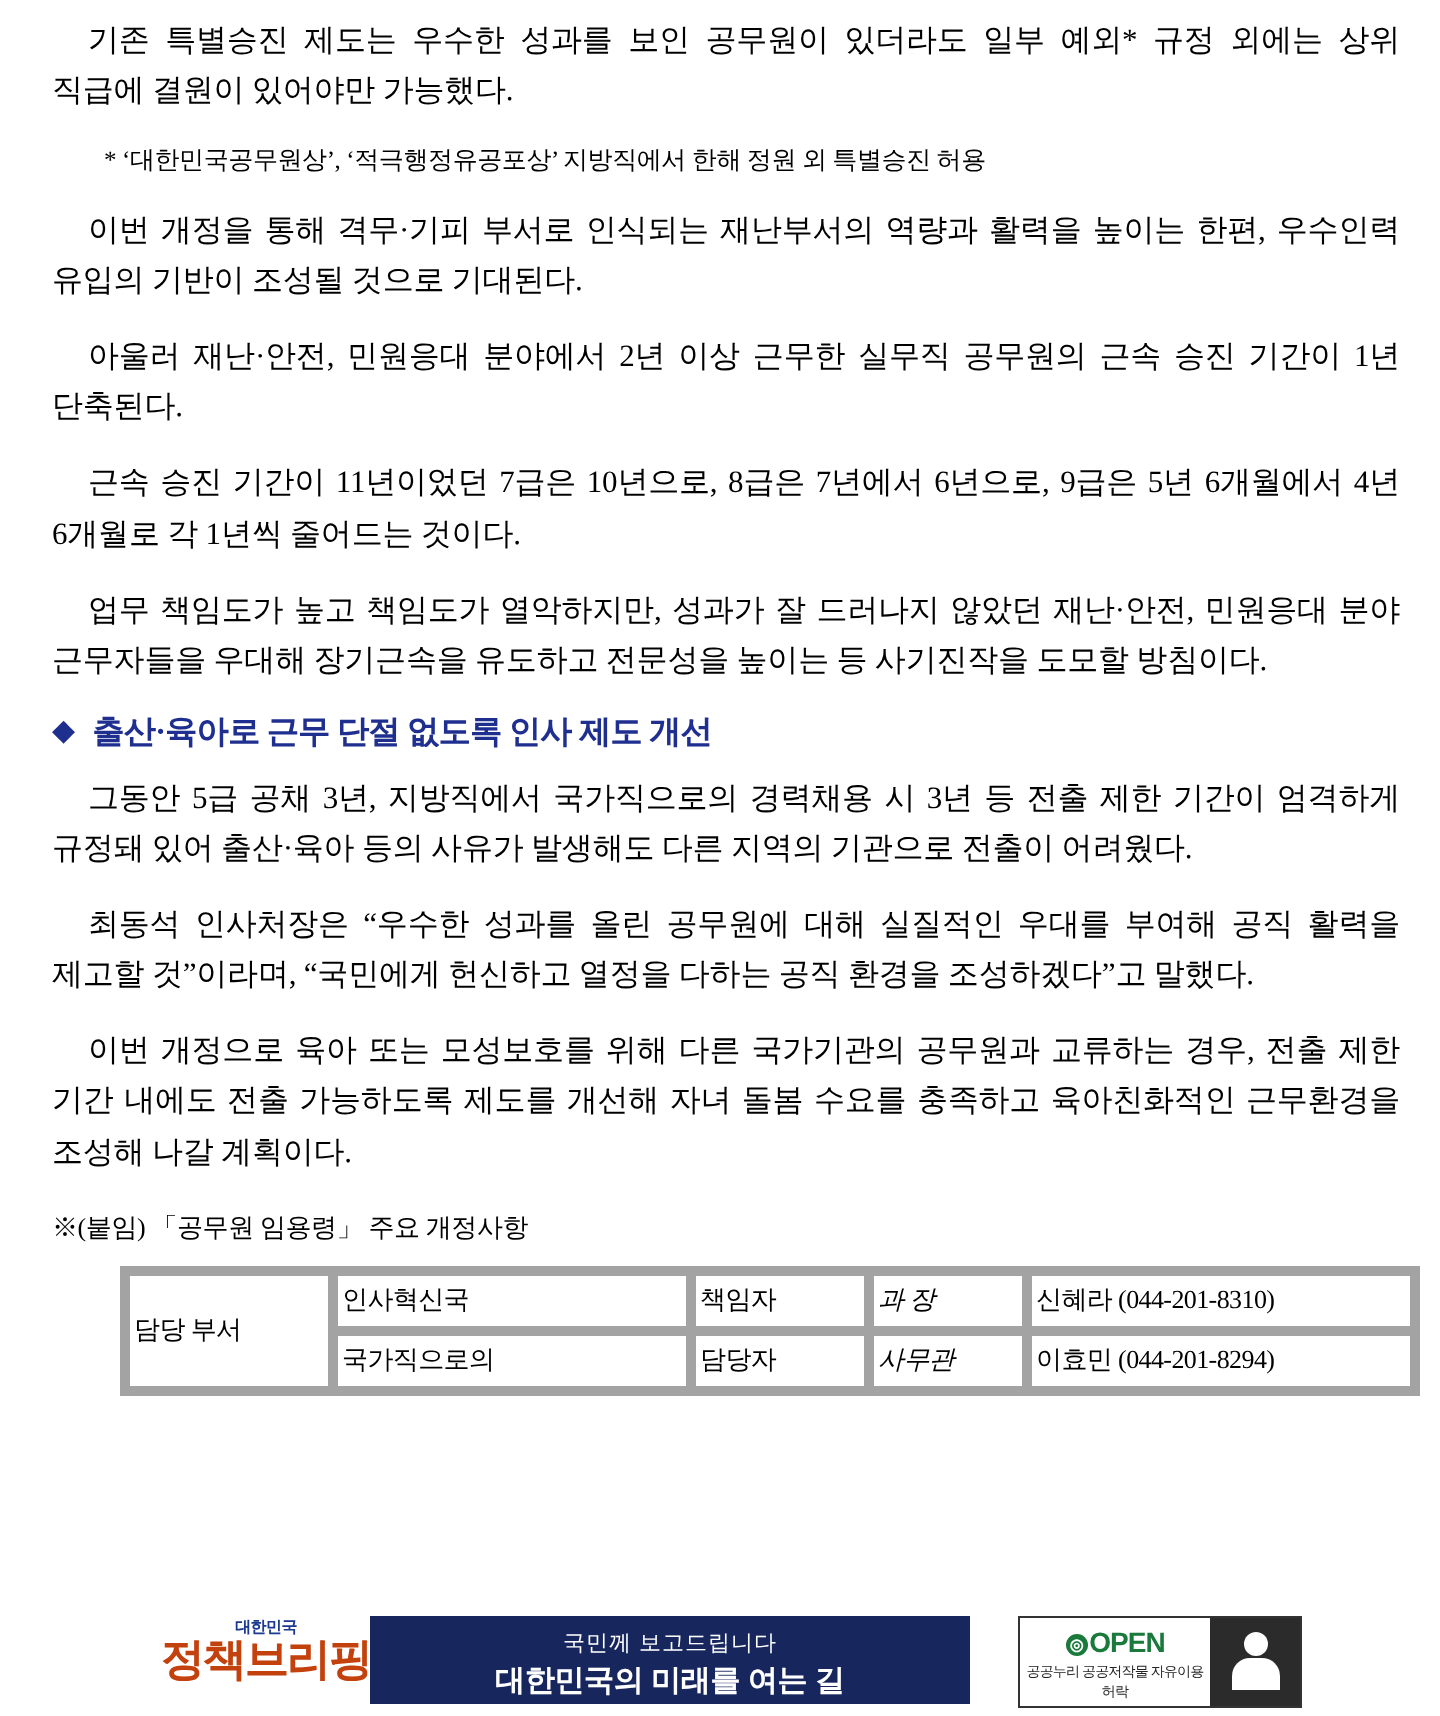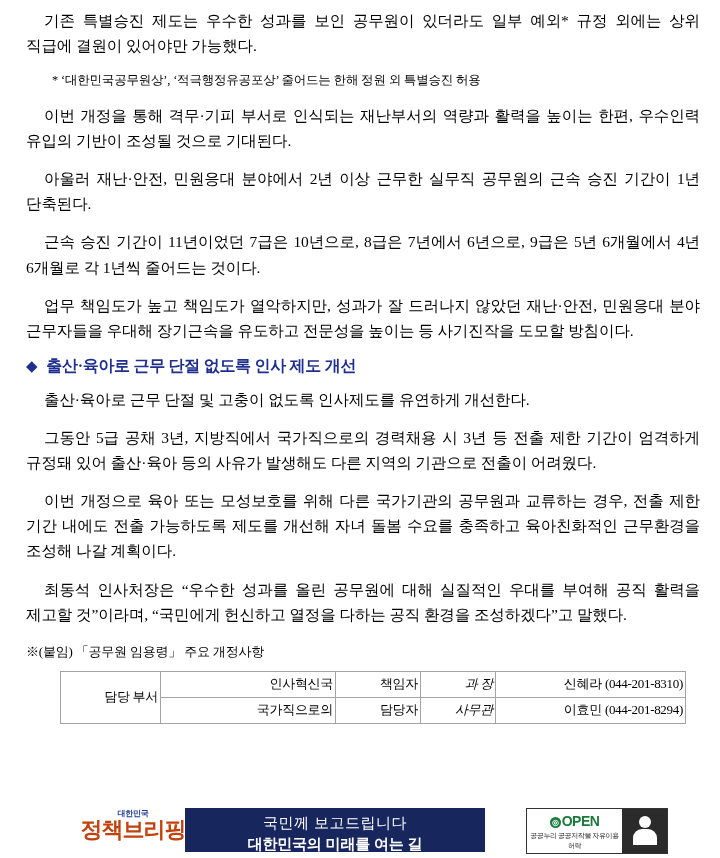--- a/index.html
+++ b/index.html
@@ -61,22 +61,22 @@
     letter-spacing: -0.2px;
   }
   table.contact {
     border-collapse: collapse;
     width: 600px;
     margin: 8px 0 0 34px;
     font-size: 13px;
     table-layout: fixed;
   }
   table.contact td {
-    border: 1px solid #a3a3a3;
-    text-align: right;
+    border: 5px solid #a3a3a3;
+    text-align: left;
     padding: 3px 2px;
     height: 19px;
     letter-spacing: -0.3px;
   }
   td.c1 { width: 95px; }
   td.c2 { width: 170px; }
   td.c3 { width: 80px; font-family: Liberation Serif, serif; }
   td.c4 { width: 70px; font-style: italic; }
   td.c5 { width: 185px; }
   .footer {
@@ -116,34 +116,34 @@
     top: 0;
     width: 300px;
     height: 44px;
     background: #17265c;
     color: #ffffff;
     text-align: center;
     font-family: "Liberation Sans", sans-serif;
   }
   .banner .b1 {
     display: block;
-    font-size: 15px;
+    font-size: 11px;
     margin-top: 6px;
     letter-spacing: 0.5px;
   }
   .banner .b2 {
     display: block;
     font-size: 15px;
     font-weight: bold;
     margin-top: 2px;
     letter-spacing: -0.2px;
   }
   .open-box {
     position: absolute;
-    left: 526px;
+    left: 509px;
     top: 0;
     width: 140px;
     height: 44px;
     border: 1px solid #333;
     display: flex;
     background: #fff;
   }
   .open-left {
     width: 95px;
     text-align: center;
@@ -203,36 +203,35 @@
     background: #fff;
   }
 </style>
 </head>
 <body>
 
 <div class="page">
 
   <p class="para">기존 특별승진 제도는 우수한 성과를 보인 공무원이 있더라도 일부 예외* 규정 외에는 상위 직급에 결원이 있어야만 가능했다.</p>
 
-  <p class="footnote">* ‘대한민국공무원상’, ‘적극행정유공포상’ 줄어드는 한해 정원 외 특별승진 허용</p>
+  <p class="footnote">* ‘대한민국공무원상’, ‘적극행정유공포상’ 지방직에서 한해 정원 외 특별승진 허용</p>
 
   <p class="para">이번 개정을 통해 격무·기피 부서로 인식되는 재난부서의 역량과 활력을 높이는 한편, 우수인력 유입의 기반이 조성될 것으로 기대된다.</p>
   <p class="para">아울러 재난·안전, 민원응대 분야에서 2년 이상 근무한 실무직 공무원의 근속 승진 기간이 1년 단축된다.</p>
   <p class="para">근속 승진 기간이 11년이었던 7급은 10년으로, 8급은 7년에서 6년으로, 9급은 5년 6개월에서 4년 6개월로 각 1년씩 줄어드는 것이다.</p>
   <p class="para">업무 책임도가 높고 책임도가 열악하지만, 성과가 잘 드러나지 않았던 재난·안전, 민원응대 분야 근무자들을 우대해 장기근속을 유도하고 전문성을 높이는 등 사기진작을 도모할 방침이다.</p>
 
   <div class="heading">
     <span class="diamond">◆</span>
     <span>출산·육아로 근무 단절 없도록 인사 제도 개선</span>
   </div>
 
-  <p class="para">출산·육아로 근무 단절 및 고충이 없도록 인사제도를 유연하게 개선한다.</p>
   <p class="para">그동안 5급 공채 3년, 지방직에서 국가직으로의 경력채용 시 3년 등 전출 제한 기간이 엄격하게 규정돼 있어 출산·육아 등의 사유가 발생해도 다른 지역의 기관으로 전출이 어려웠다.</p>
+  <p class="para">최동석 인사처장은 “우수한 성과를 올린 공무원에 대해 실질적인 우대를 부여해 공직 활력을 제고할 것”이라며, “국민에게 헌신하고 열정을 다하는 공직 환경을 조성하겠다”고 말했다.</p>
   <p class="para">이번 개정으로 육아 또는 모성보호를 위해 다른 국가기관의 공무원과 교류하는 경우, 전출 제한 기간 내에도 전출 가능하도록 제도를 개선해 자녀 돌봄 수요를 충족하고 육아친화적인 근무환경을 조성해 나갈 계획이다.</p>
-  <p class="para">최동석 인사처장은 “우수한 성과를 올린 공무원에 대해 실질적인 우대를 부여해 공직 활력을 제고할 것”이라며, “국민에게 헌신하고 열정을 다하는 공직 환경을 조성하겠다”고 말했다.</p>
 
   <p class="attach">※(붙임) 「공무원 임용령」 주요 개정사항</p>
 
   <table class="contact">
     <tbody>
         <tr>
       <td class="c1" rowspan="2">담당 부서</td>
       <td class="c2">인사혁신국</td>
       <td class="c3">책임자</td>
       <td class="c4">과     장</td>

